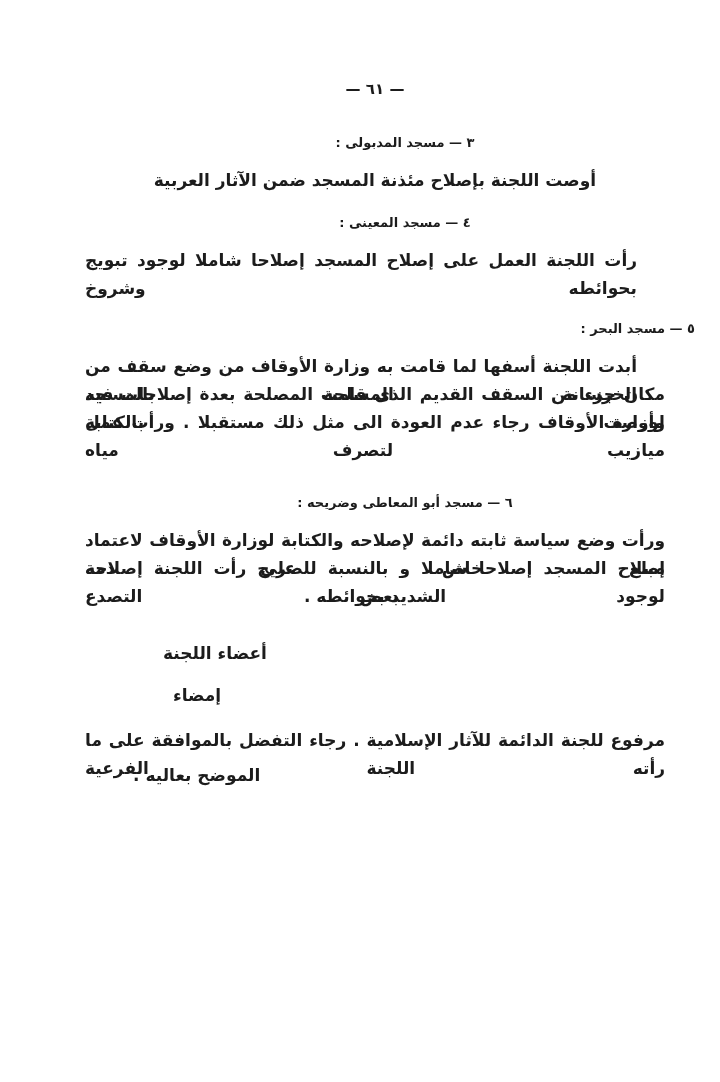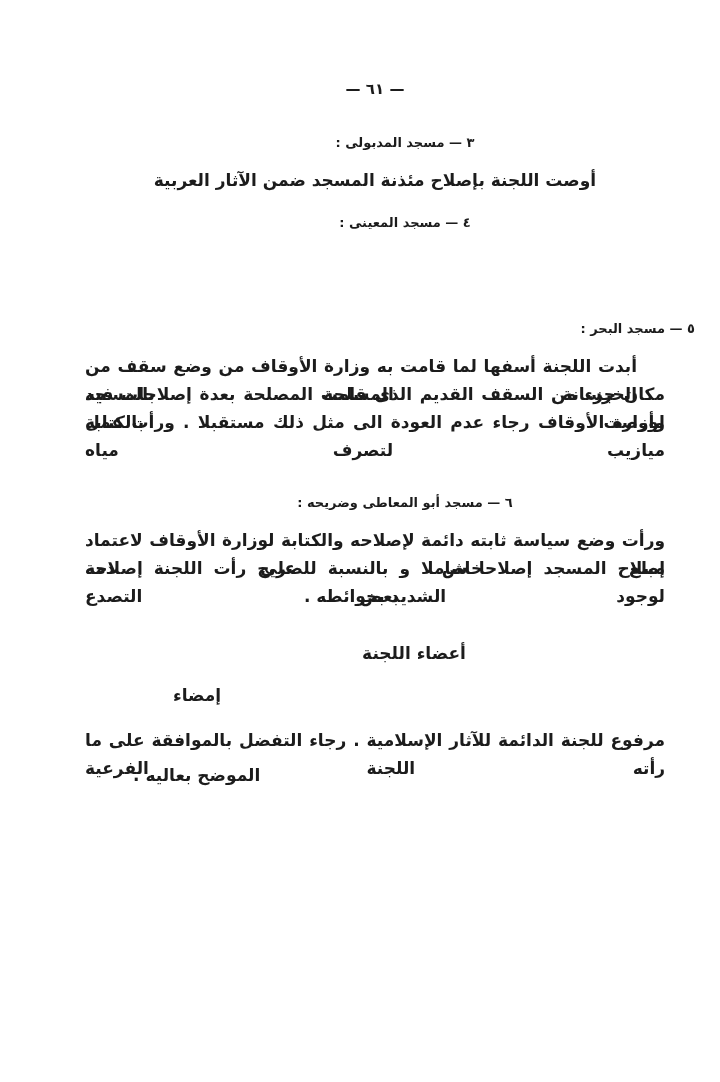--- a/index.html
+++ b/index.html
@@ -55,21 +55,21 @@
     font-size:17px;
     font-weight:700;
     line-height:26px;
     text-align:left;
     direction:rtl;
   }
   .h3{top:130px;}  .b3{top:166px;}
   .h4{top:210px;}  .b4{top:246px;}
   .h5{top:316px;text-align:right;}  .b5{top:352px;}
   .h6{top:490px;}  .b6{top:526px;}
-  .members{top:640px;padding-left:78px;text-align:center;}
+  .members{top:640px;padding-left:78px;}
   .sign{top:682px;padding-left:88px;}
   .footer1{top:726px;}
   .footer2{top:762px;padding-left:48px;}
 </style>
 </head>
 <body>
 
 <div class="page">
 
   <div class="block page-number">— ٦١ —</div>
@@ -78,20 +78,21 @@
     <span>٣ — مسجد المدبولى :</span>
   </div>
   <div class="block body-line b3">
     <span>أوصت اللجنة بإصلاح مئذنة المسجد ضمن الآثار العربية</span>
   </div>
 
   <div class="block sec-heading h4">
     <span>٤ — مسجد المعينى :</span>
   </div>
   <div class="block b4">
+    <div class="body-line stretch indent">رأت اللجنة العمل على إصلاح المسجد إصلاحا شاملا لوجود تبويج بحوائطه وشروخ</div>
   </div>
 
   <div class="block sec-heading h5">
     <span>٥ — مسجد البحر :</span>
   </div>
   <div class="block b5">
     <div class="body-line stretch indent">أبدت اللجنة أسفها لما قامت به وزارة الأوقاف من وضع سقف من الخرسانة المسلحة بالمسجد</div>
     <div class="body-line stretch">مكان جزء من السقف القديم الذى قامت المصلحة بعدة إصلاحات فيه وأوصت بالكتابة</div>
     <div class="body-line stretch">لوزارة الأوقاف رجاء عدم العودة الى مثل ذلك مستقبلا . ورأت عمل ميازيب لتصرف مياه</div>
   </div>

